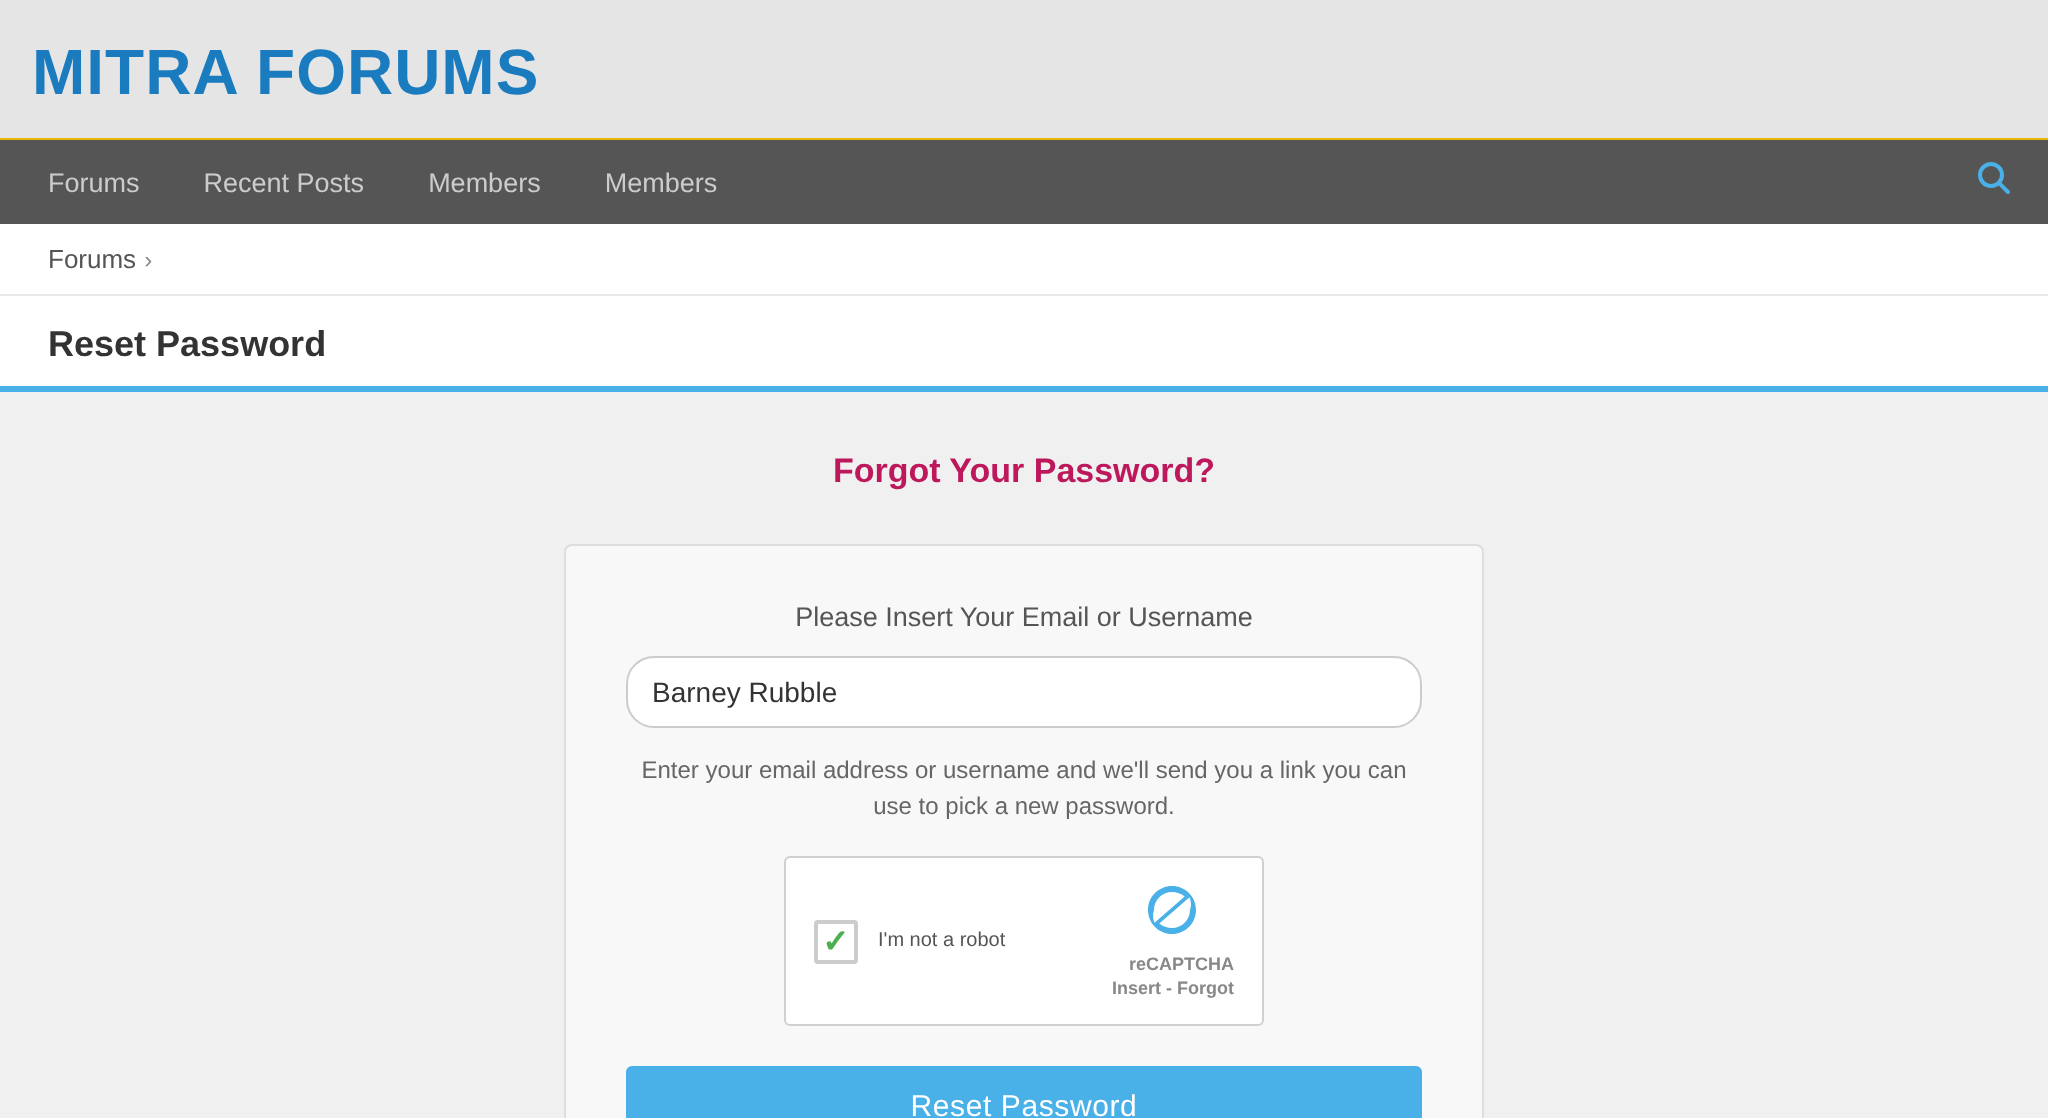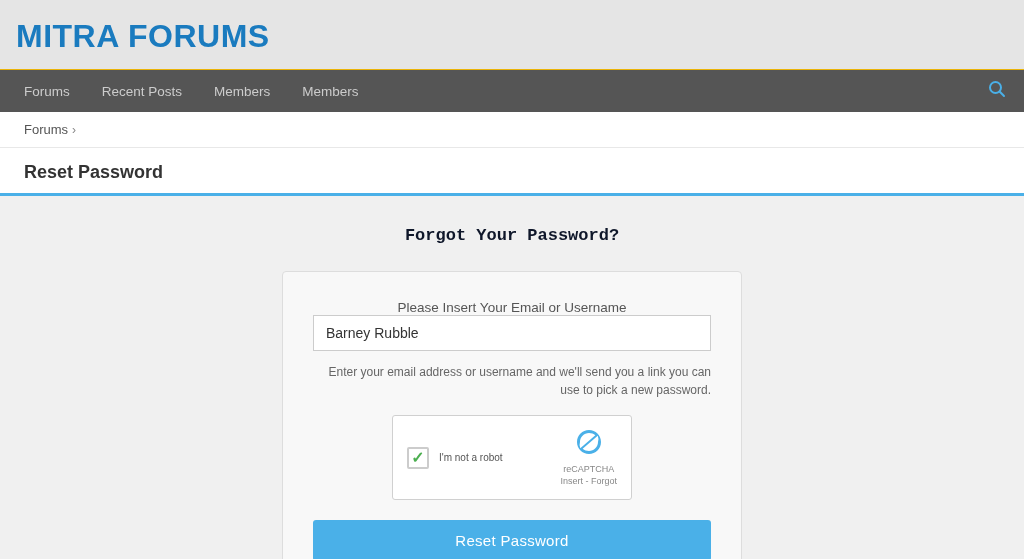--- a/index.html
+++ b/index.html
@@ -83,55 +83,55 @@
       padding: 30px 20px 40px 20px;
       border-top: 3px solid #4ab0e8;
       min-height: 340px;
     }
 
     
     .forgot-title {
       text-align: center;
       font-size: 17px;
       font-weight: bold;
-      color: #0f172a;
+      color: #be185d;
       margin-bottom: 26px;
-      font-family: Liberation Mono, monospace;
     }
 
     .form-card {
       background: #f8f8f8;
       border: 1px solid #ddd;
       border-radius: 4px;
       width: 460px;
       margin: 0 auto;
       padding: 28px 30px 28px 30px;
     }
 
     .form-label {
       text-align: center;
       font-size: 13.5px;
       color: #555;
+      margin-bottom: 12px;
     }
 
     .form-input {
       width: 100%;
       padding: 9px 12px;
       border: 1px solid #ccc;
-      border-radius: 0;
+      border-radius: 14px;
       font-size: 14px;
       color: #333;
       background: #fff;
       margin-bottom: 12px;
     }
 
     .form-hint {
       font-size: 12px;
       color: #666;
-      text-align: right;
+      text-align: center;
       margin-bottom: 16px;
       line-height: 1.5;
     }
 
     
     .recaptcha-box {
       border: 1px solid #d0d0d0;
       border-radius: 3px;
       background: #fff;
       width: 240px;
@@ -172,21 +172,22 @@
       gap: 2px;
     }
     .recaptcha-logo {
       font-size: 22px;
       color: #4ab0e8;
     }
     .recaptcha-text {
       font-size: 9px;
       color: #888;
       line-height: 1.3;
-      text-align: center;
+      text-align: right;
+      font-weight: bold;
     }
 
     
     .reset-btn {
       width: 100%;
       background: #4ab0e8;
       color: #fff;
       border: none;
       border-radius: 3px;
       padding: 12px;

